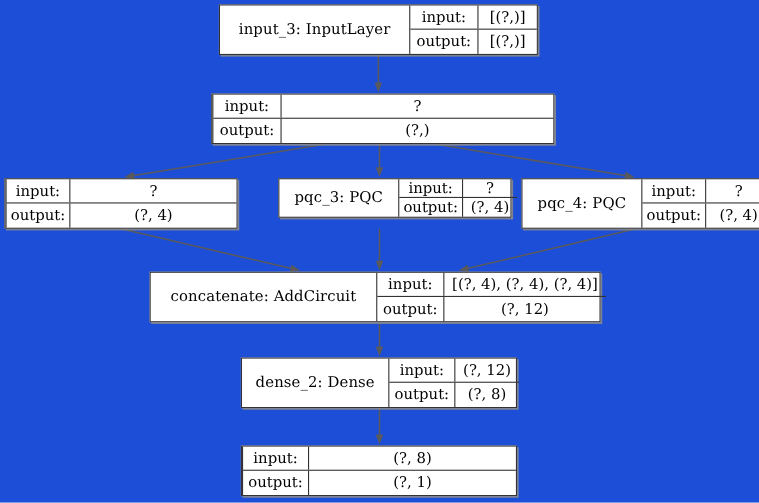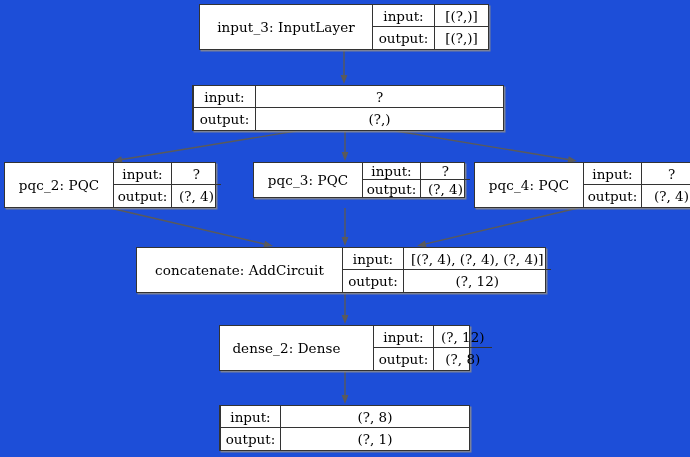--- a/index.html
+++ b/index.html
@@ -146,21 +146,20 @@
             <div class="io-label" style="width: 62px; flex: 0 0 62px; border-right-color: rgb(51, 51, 51);">input:</div>
             <div class="io-value">?</div>
           </div>
           <div class="io-row bottom">
             <div class="io-label" style="width: 62px; flex: 0 0 62px; border-right-color: rgb(51, 51, 51);">output:</div>
             <div class="io-value">(?,)</div>
           </div>
         </div>
       </div>
       <div class="node" style="left: 4px; top: 162px; width: 212px; height: 46px; border-color: rgb(51, 51, 51);">
-        <div class="node-name" style="width: 108px; flex: 0 0 108px;">pqc_2: PQC</div>
         <div class="io-block" style="border-left-color: rgb(51, 51, 51);">
           <div class="io-row top" style="border-bottom-color: rgb(51, 51, 51);">
             <div class="io-label" style="width: 58px; flex: 0 0 58px; border-right-color: rgb(51, 51, 51);">input:</div>
             <div class="io-value">?</div>
           </div>
           <div class="io-row bottom">
             <div class="io-label" style="width: 58px; flex: 0 0 58px; border-right-color: rgb(51, 51, 51);">output:</div>
             <div class="io-value">(?, 4)</div>
           </div>
         </div>
@@ -197,21 +196,21 @@
           <div class="io-row top" style="border-bottom-color: rgb(51, 51, 51);">
             <div class="io-label" style="width: 61px; flex: 0 0 61px; border-right-color: rgb(51, 51, 51);">input:</div>
             <div class="io-value">[(?, 4), (?, 4), (?, 4)]</div>
           </div>
           <div class="io-row bottom">
             <div class="io-label" style="width: 61px; flex: 0 0 61px; border-right-color: rgb(51, 51, 51);">output:</div>
             <div class="io-value">(?, 12)</div>
           </div>
         </div>
       </div>
-      <div class="node" style="left: 219px; top: 325px; width: 251px; height: 46px; border-color: rgb(51, 51, 51); gap: 20px;">
+      <div class="node" style="left: 219px; top: 325px; width: 251px; height: 46px; border-color: rgb(51, 51, 51);">
         <div class="node-name" style="width: 133px; flex: 0 0 133px;">dense_2: Dense</div>
         <div class="io-block" style="border-left-color: rgb(51, 51, 51);">
           <div class="io-row top" style="border-bottom-color: rgb(51, 51, 51);">
             <div class="io-label" style="width: 60px; flex: 0 0 60px; border-right-color: rgb(51, 51, 51);">input:</div>
             <div class="io-value">(?, 12)</div>
           </div>
           <div class="io-row bottom">
             <div class="io-label" style="width: 60px; flex: 0 0 60px; border-right-color: rgb(51, 51, 51);">output:</div>
             <div class="io-value">(?, 8)</div>
           </div>

